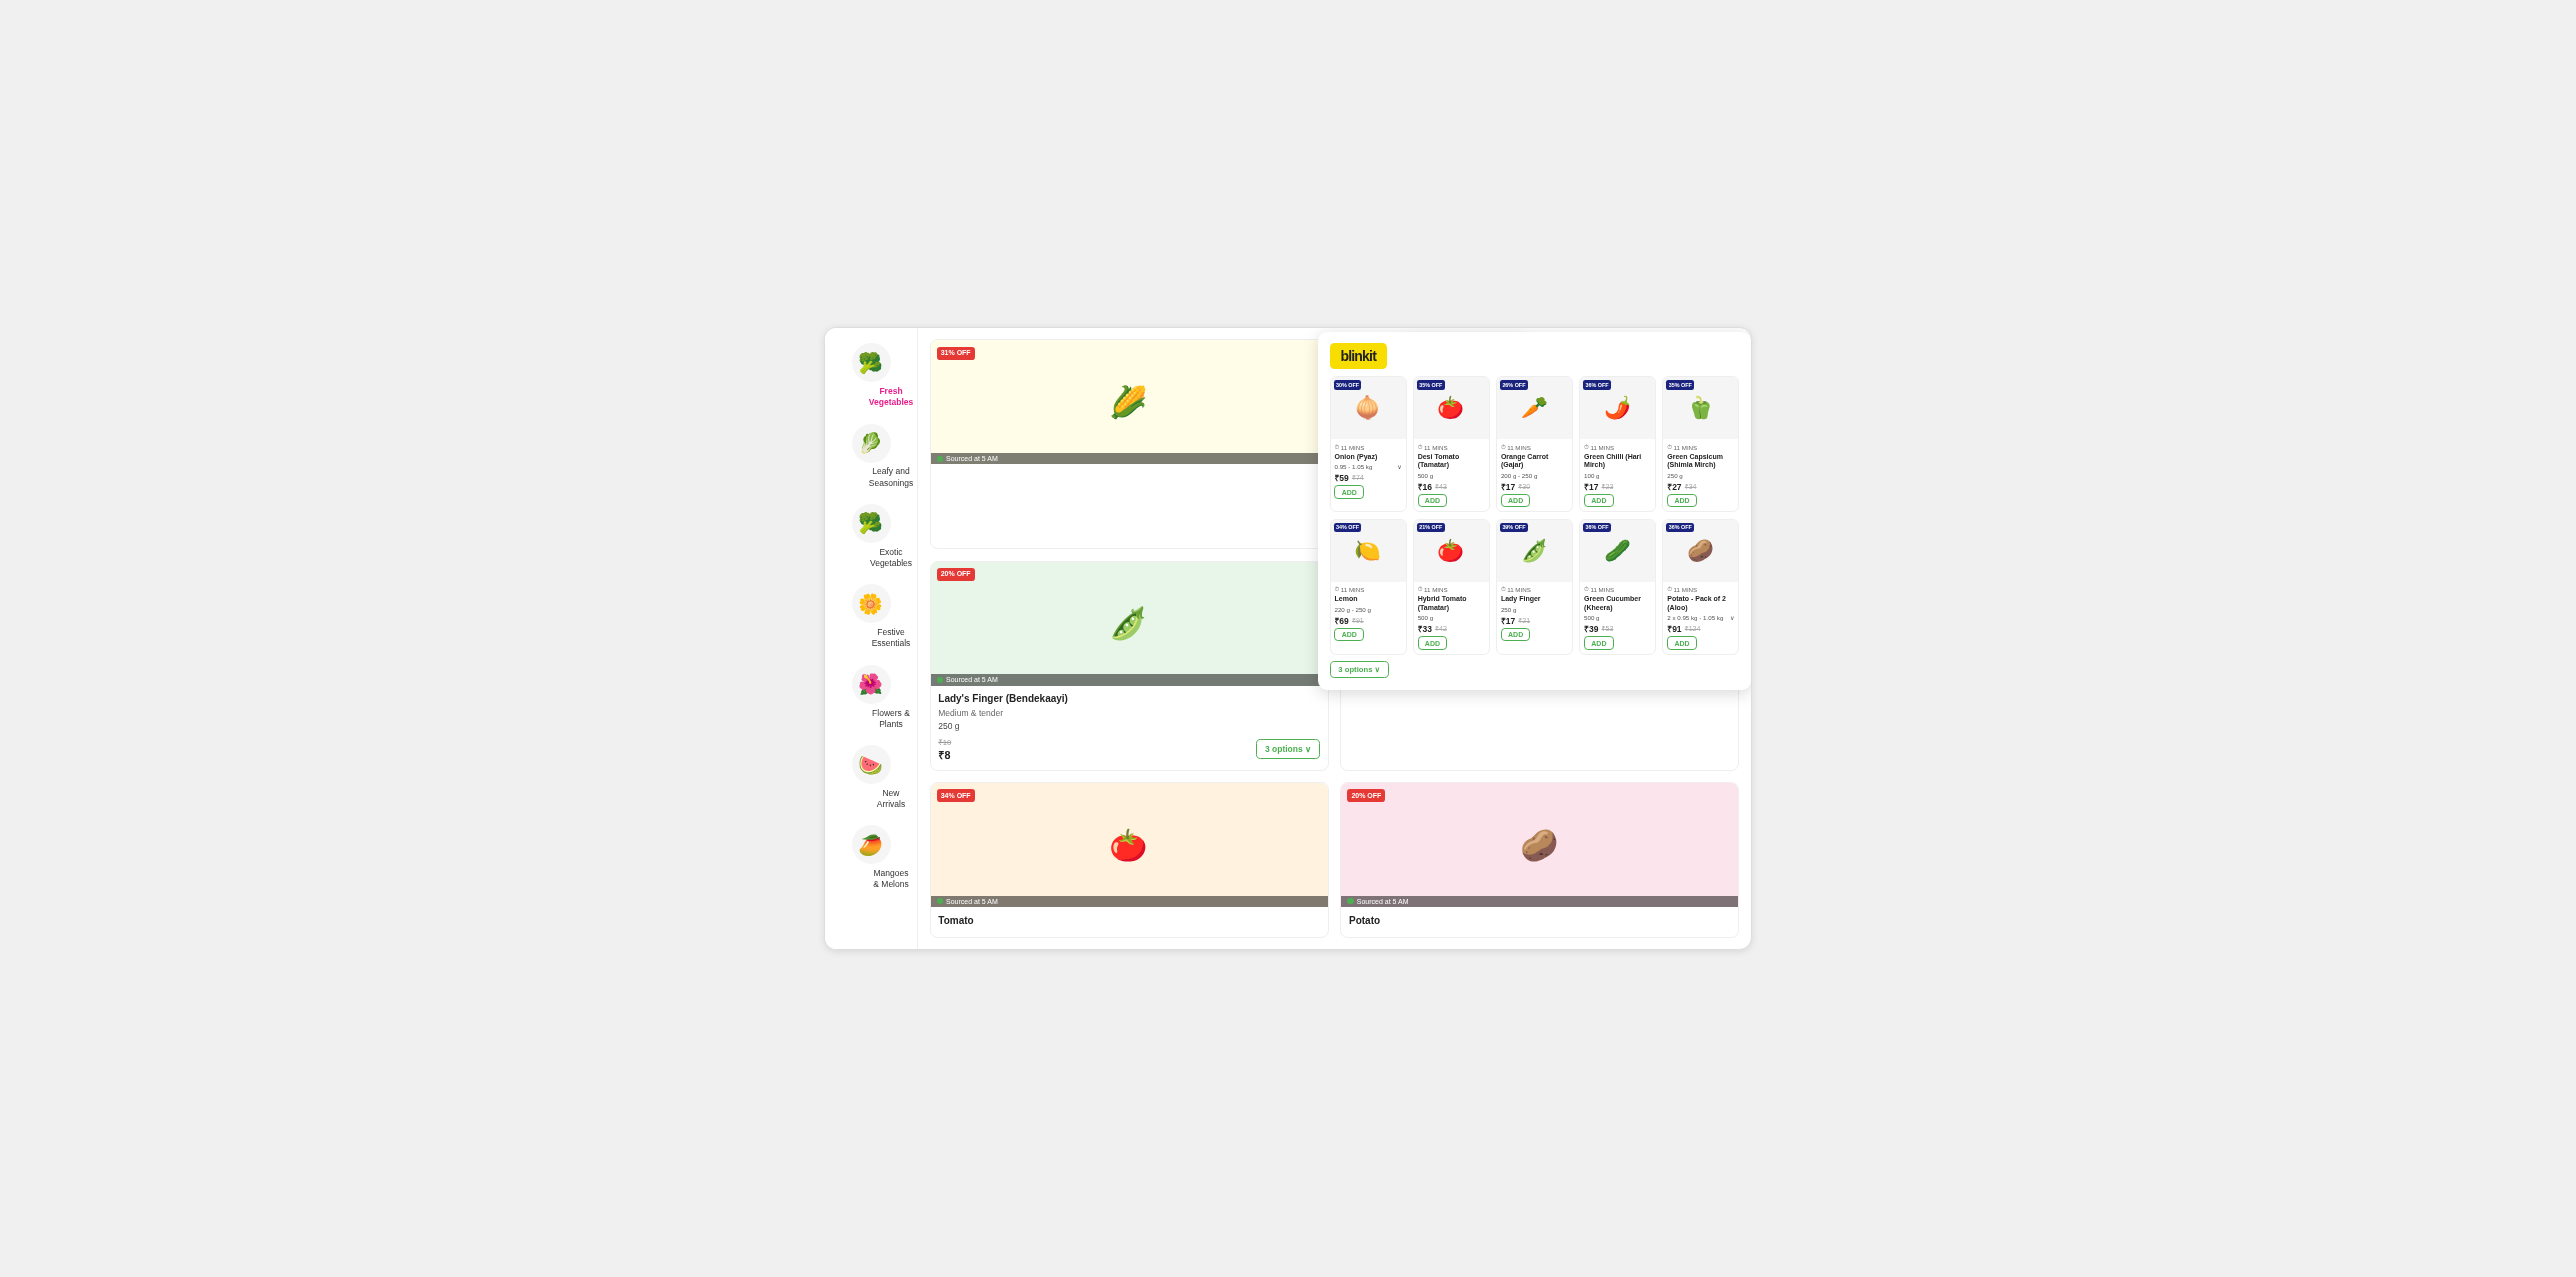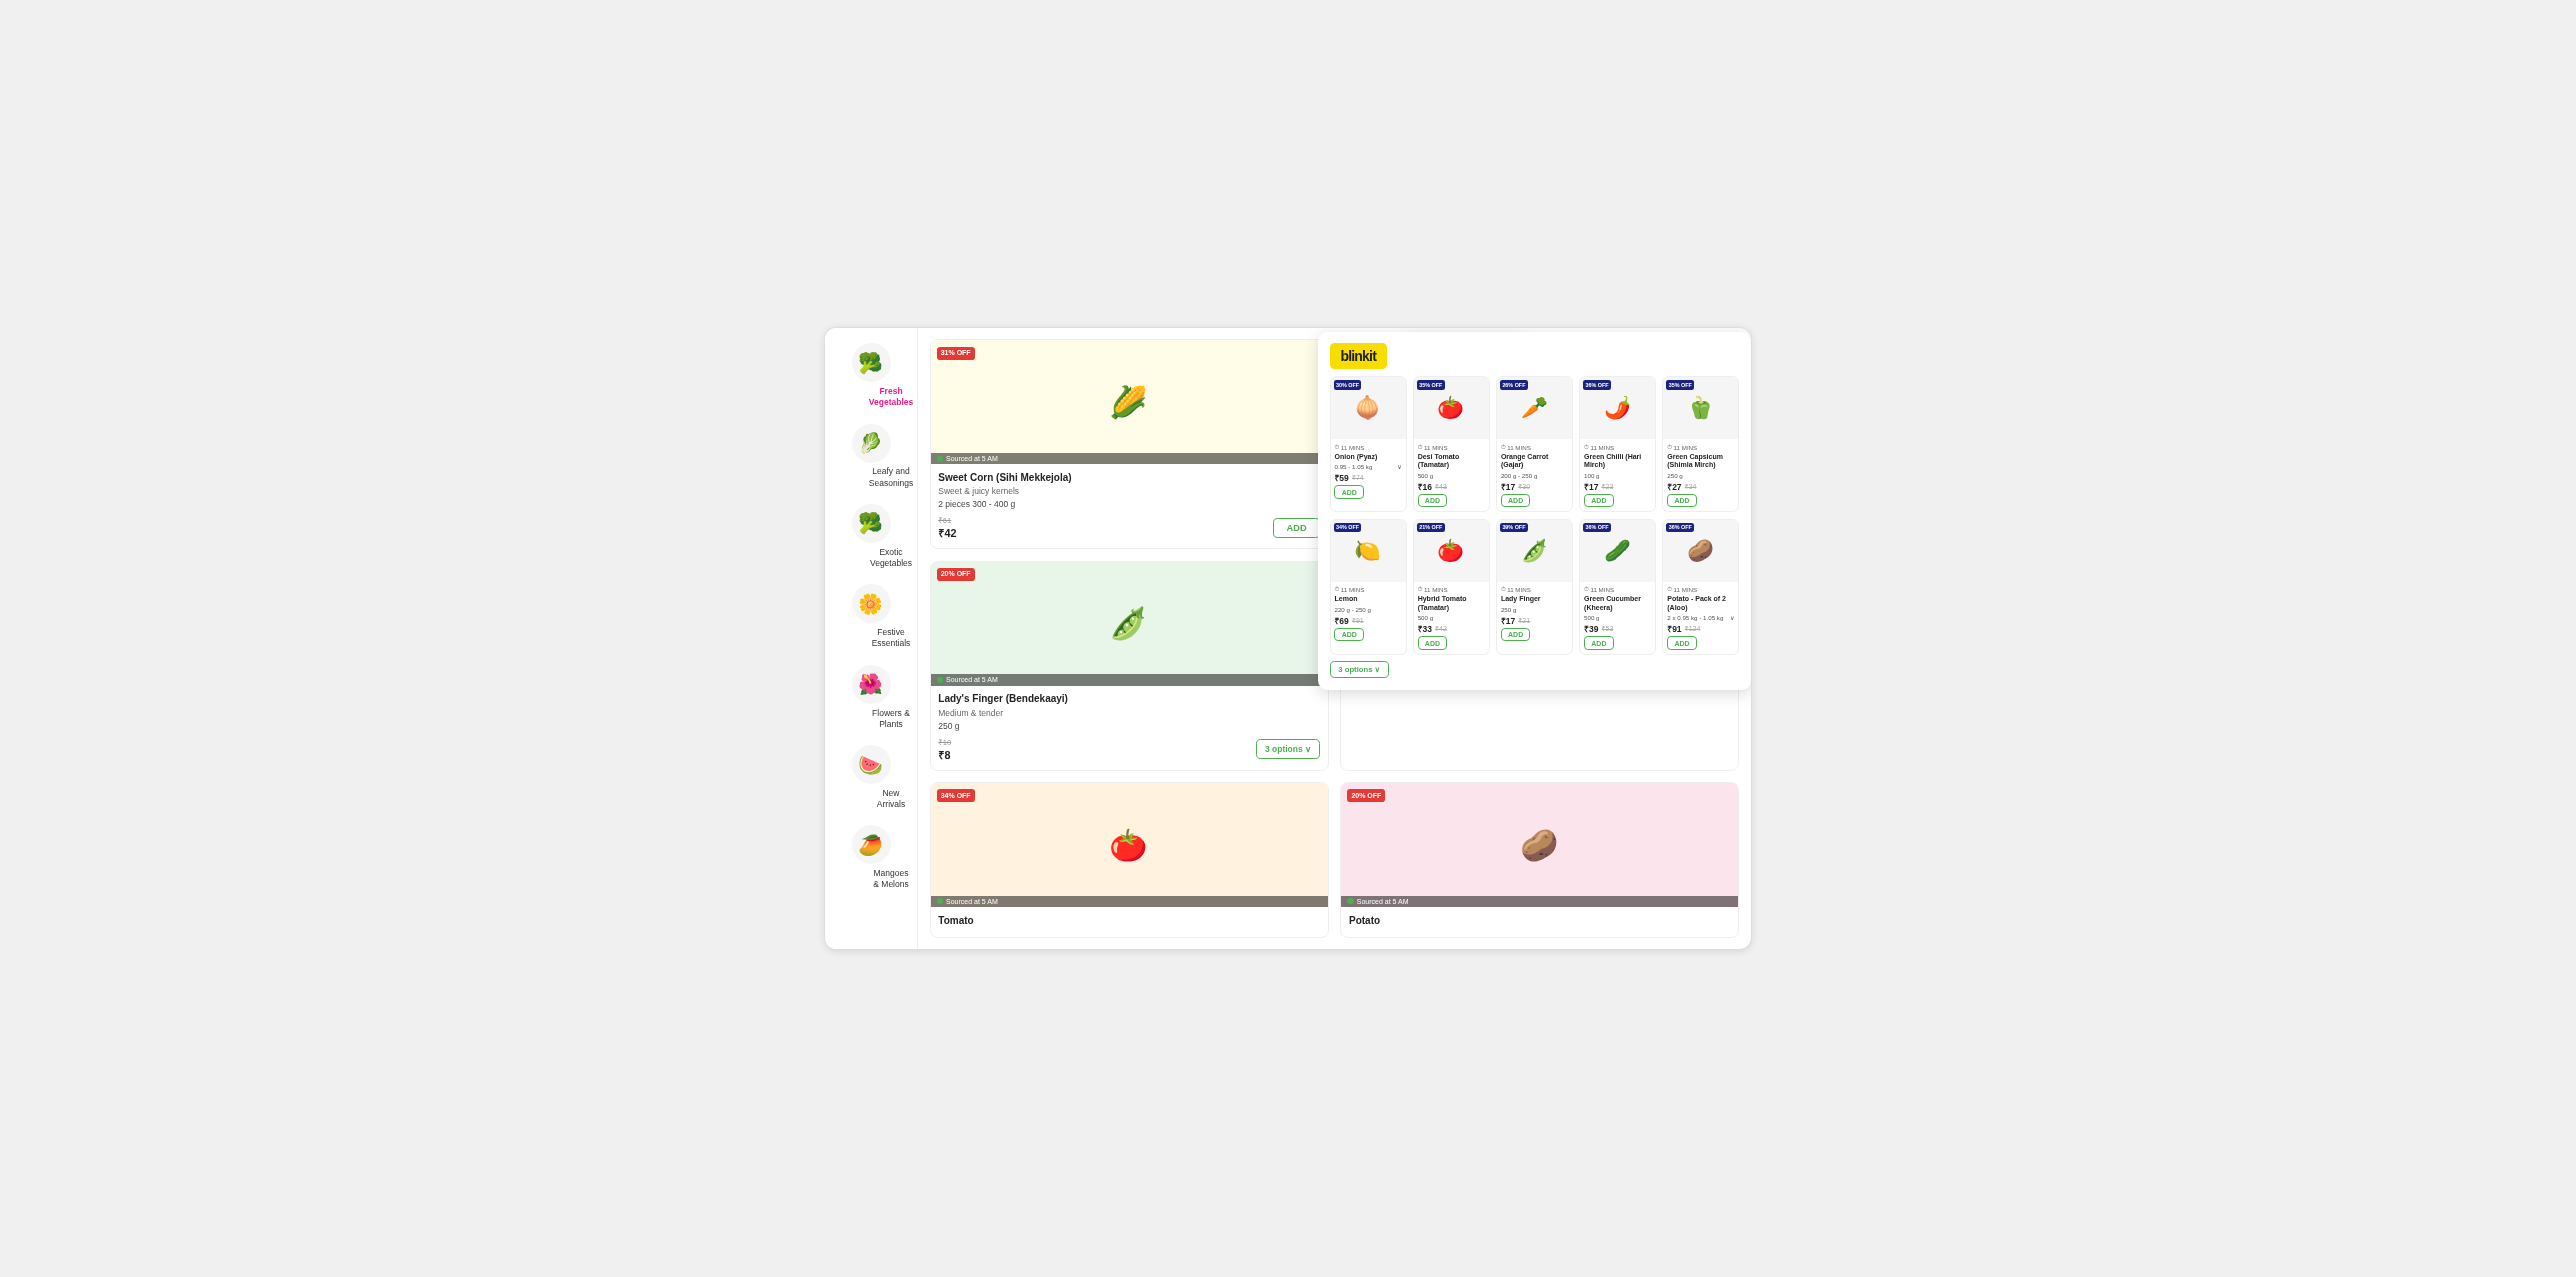--- a/index.html
+++ b/index.html
@@ -414,34 +414,20 @@
 
     <div class="product-card">
     <div class="product-image-container bg-corn">
       <div class="badge">31% OFF</div>
       <div class="product-image-placeholder">🌽</div>
       <div class="sourced-bar">
         <div class="sourced-dot"></div>
         <span>Sourced at 5 AM</span>
       </div>
     </div>
-    <div class="product-info">
-      <div class="product-name">Sweet Corn (Sihi Mekkejola)</div>
-      <div class="product-desc">Sweet &amp; juicy kernels</div>
-      <div class="product-weight">2 pieces 300 - 400 g</div>
-
-    <div class="product-price-row">
-      <div>
-        <div class="price-old">₹61</div>
-        <div class="price-new">₹42</div>
-      </div>
-      <button class="add-btn">ADD</button>
-    </div>
-
-    </div>
   </div>
       <div class="product-card">
     <div class="product-image-container bg-potato">
       <div class="badge">20% OFF</div>
       <div class="product-image-placeholder">🥔</div>
       <div class="sourced-bar">
         <div class="sourced-dot"></div>
         <span>Sourced at 5 AM</span>
       </div>
     </div>

